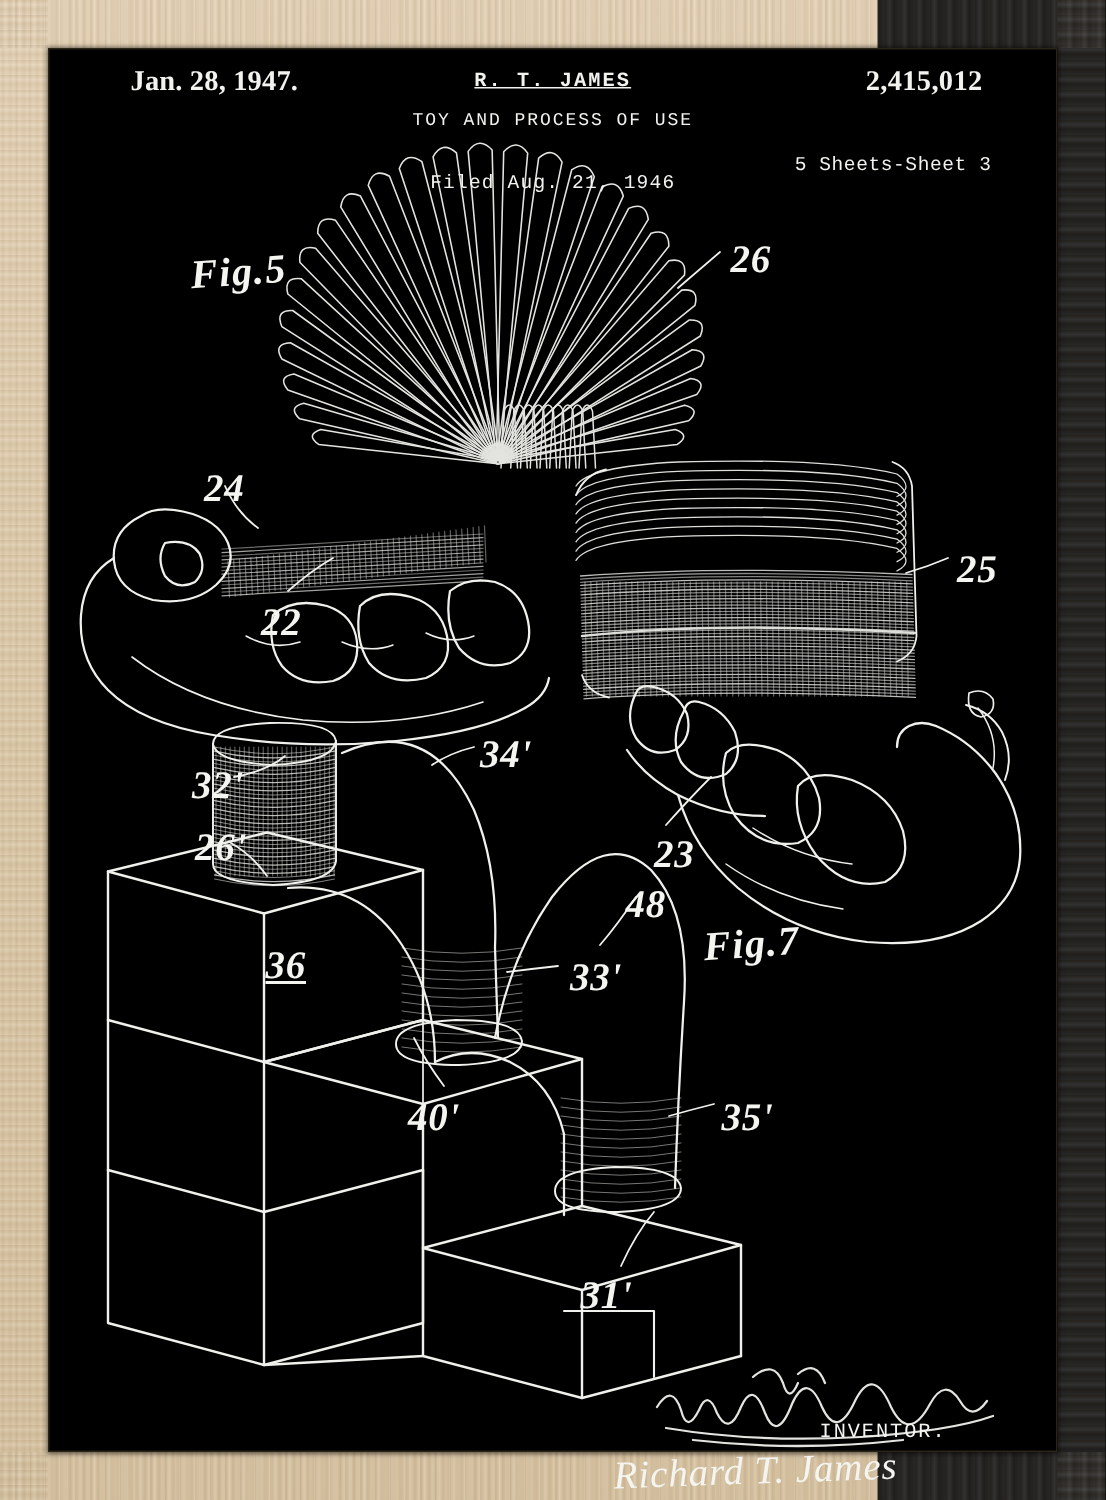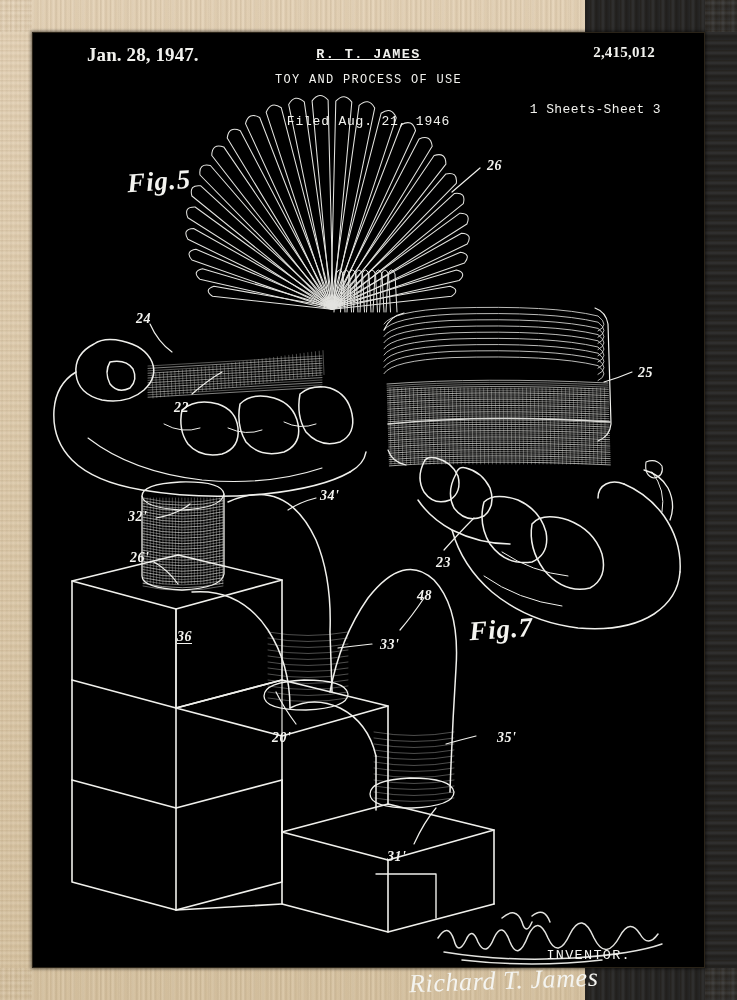--- a/index.html
+++ b/index.html
@@ -31,34 +31,34 @@
        box-shadow:inset 0 0 0 1px #2a2318, inset 0 0 14px 4px rgba(0,0,0,.9),
                   0 0 3px 1px rgba(0,0,0,.55);}
 
   
   #art{position:absolute;left:0;top:0;width:673px;height:936px;}
   #art svg{position:absolute;left:0;top:0;}
 
   
   .hdr{position:absolute;color:#f2f2ee;white-space:nowrap;}
   #hDate{left:55px;top:12px;font-size:19px;font-weight:bold;letter-spacing:.1px;}
-  #hNum{right:50px;top:12px;font-size:15px;font-weight:bold;letter-spacing:.2px;}
+  #hNum{right:50px;top:12px;font-size:19px;font-weight:bold;letter-spacing:.2px;}
   #hName{left:0;right:0;top:15px;text-align:center;font-size:13.5px;
          font-family:"Liberation Mono",monospace;letter-spacing:1.4px;font-weight:bold;text-decoration:underline;}
   #hTitle{left:0;right:0;top:41px;text-align:center;font-size:12px;
           font-family:"Liberation Mono",monospace;letter-spacing:1.3px;}
   #hFiled{left:0;right:0;top:70px;text-align:center;font-size:13px;
           font-family:"Liberation Mono",monospace;letter-spacing:.8px;margin-top:12px;}
   #hSheets{right:44px;top:70px;font-size:13px;
            font-family:"Liberation Mono",monospace;letter-spacing:.4px;}
 
   
   .lbl{position:absolute;color:#f4f4f0;white-space:nowrap;
        font-family:"Liberation Serif",serif;font-style:italic;font-weight:bold;}
-  .ref{font-size:14px;letter-spacing:.5px;}
+  .ref{font-size:26px;letter-spacing:.5px;}
   .figlbl{font-size:27px;letter-spacing:1px;transform:rotate(-4deg);}
   .u{text-decoration:underline;text-underline-offset:2px;}
 
   
   #sig{position:absolute;right:26px;bottom:20px;width:300px;
        color:#f4f4f0;text-align:left;}
   #sigInv{position:absolute;right:48px;top:0;font-size:13.5px;
           font-family:"Liberation Mono",monospace;letter-spacing:1.3px;}
   #sigName{position:absolute;left:30px;top:18px;font-size:26px;font-style:italic;
            font-family:"Liberation Serif",serif;letter-spacing:.6px;transform:rotate(-2deg);}
@@ -529,39 +529,39 @@
             <path d="M500,884 q12,-10 18,6"></path>
           </g>
         </g>
       </svg>
 
       <div class="hdr" id="hDate">Jan. 28, 1947.</div>
       <div class="hdr" id="hName">R. T. JAMES</div>
       <div class="hdr" id="hNum">2,415,012</div>
       <div class="hdr" id="hTitle">TOY AND PROCESS OF USE</div>
       <div class="hdr" id="hFiled">Filed Aug. 21, 1946</div>
-      <div class="hdr" id="hSheets">1 Sheets-Sheet 3</div>
+      <div class="hdr" id="hSheets">5 Sheets-Sheet 3</div>
 
       <div class="lbl figlbl" style="left:95px;top:134px;">Fig.5</div>
       <div class="lbl figlbl" style="left:437px;top:582px;">Fig.7</div>
 
       <div id="refLayer">
           <div class="lbl ref" style="left: 455px; top: 126px;">26</div>
           <div class="lbl ref" style="left: 104px; top: 279px;">24</div>
           <div class="lbl ref" style="left: 142px; top: 368px;">22</div>
           <div class="lbl ref" style="left: 606px; top: 333px;">25</div>
           <div class="lbl ref" style="left: 404px; top: 523px;">23</div>
           <div class="lbl ref" style="left: 96px; top: 477px;">32'</div>
           <div class="lbl ref" style="left: 98px; top: 518px;">26'</div>
           <div class="lbl ref" style="left: 288px; top: 456px;">34'</div>
           <div class="lbl ref" style="left: 385px; top: 556px;">48</div>
           <div class="lbl ref u" style="left: 145px; top: 597px;">36</div>
           <div class="lbl ref" style="left: 348px; top: 605px;">33'</div>
-          <div class="lbl ref" style="left: 240px; top: 698px;">20'</div>
-          <div class="lbl ref" style="left: 449px; top: 698px; margin-left: 16px;">35'</div>
+          <div class="lbl ref" style="left: 240px; top: 698px;">40'</div>
+          <div class="lbl ref" style="left: 449px; top: 698px;">35'</div>
           <div class="lbl ref" style="left: 355px; top: 817px;">31'</div>
         </div>
 
       <div id="sig">
         <div id="sigInv">INVENTOR.</div>
         <div id="sigName">Richard T. James</div>
 
       </div>
 
     </div>

